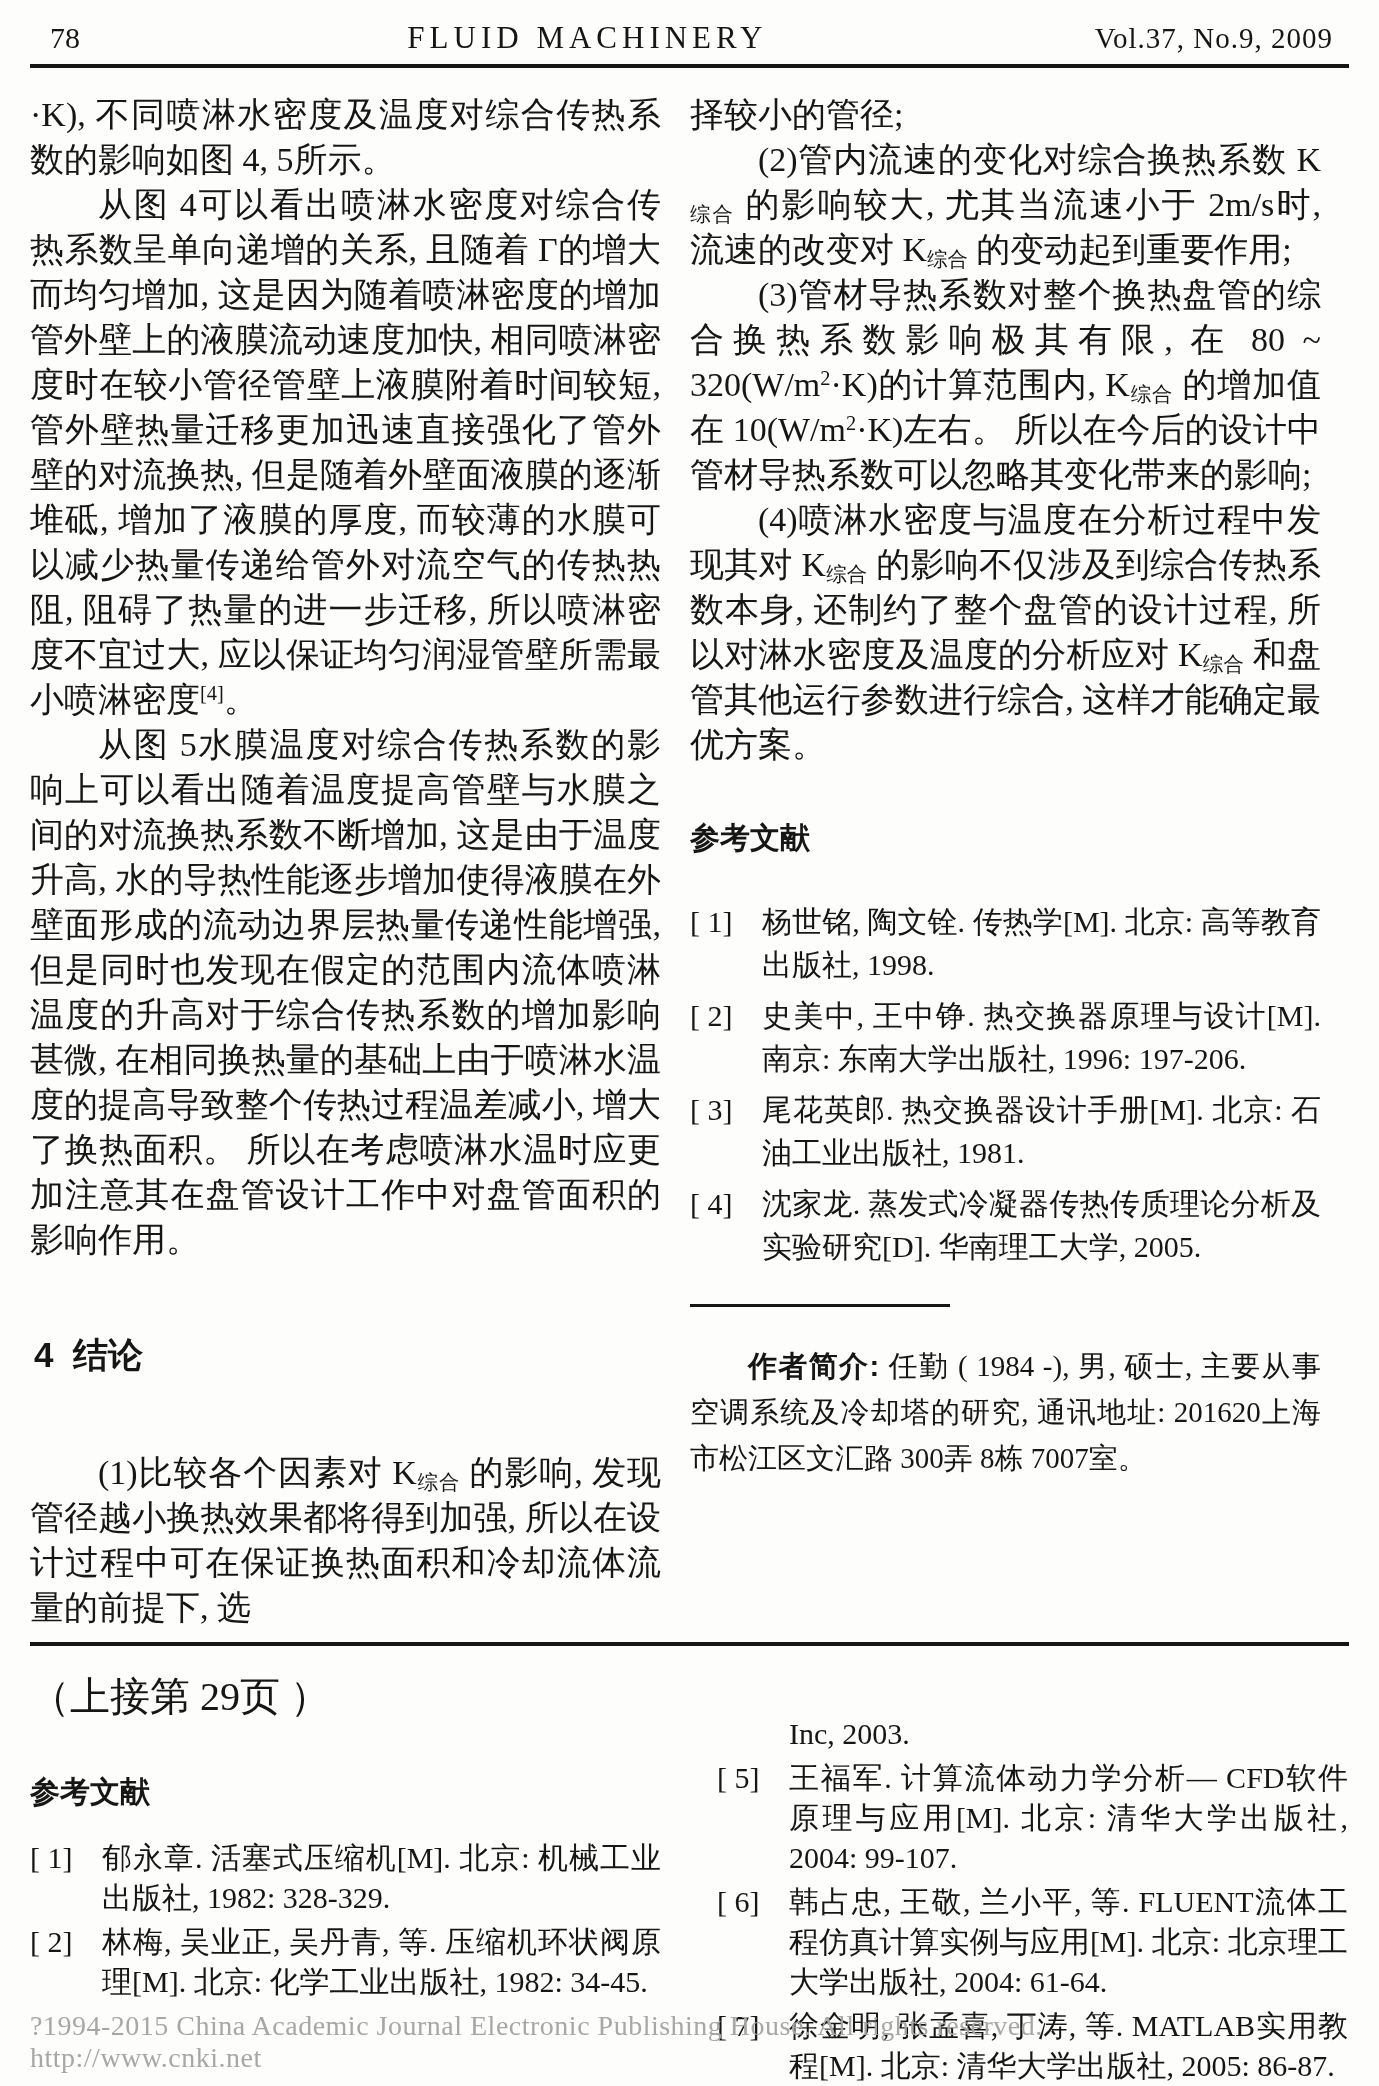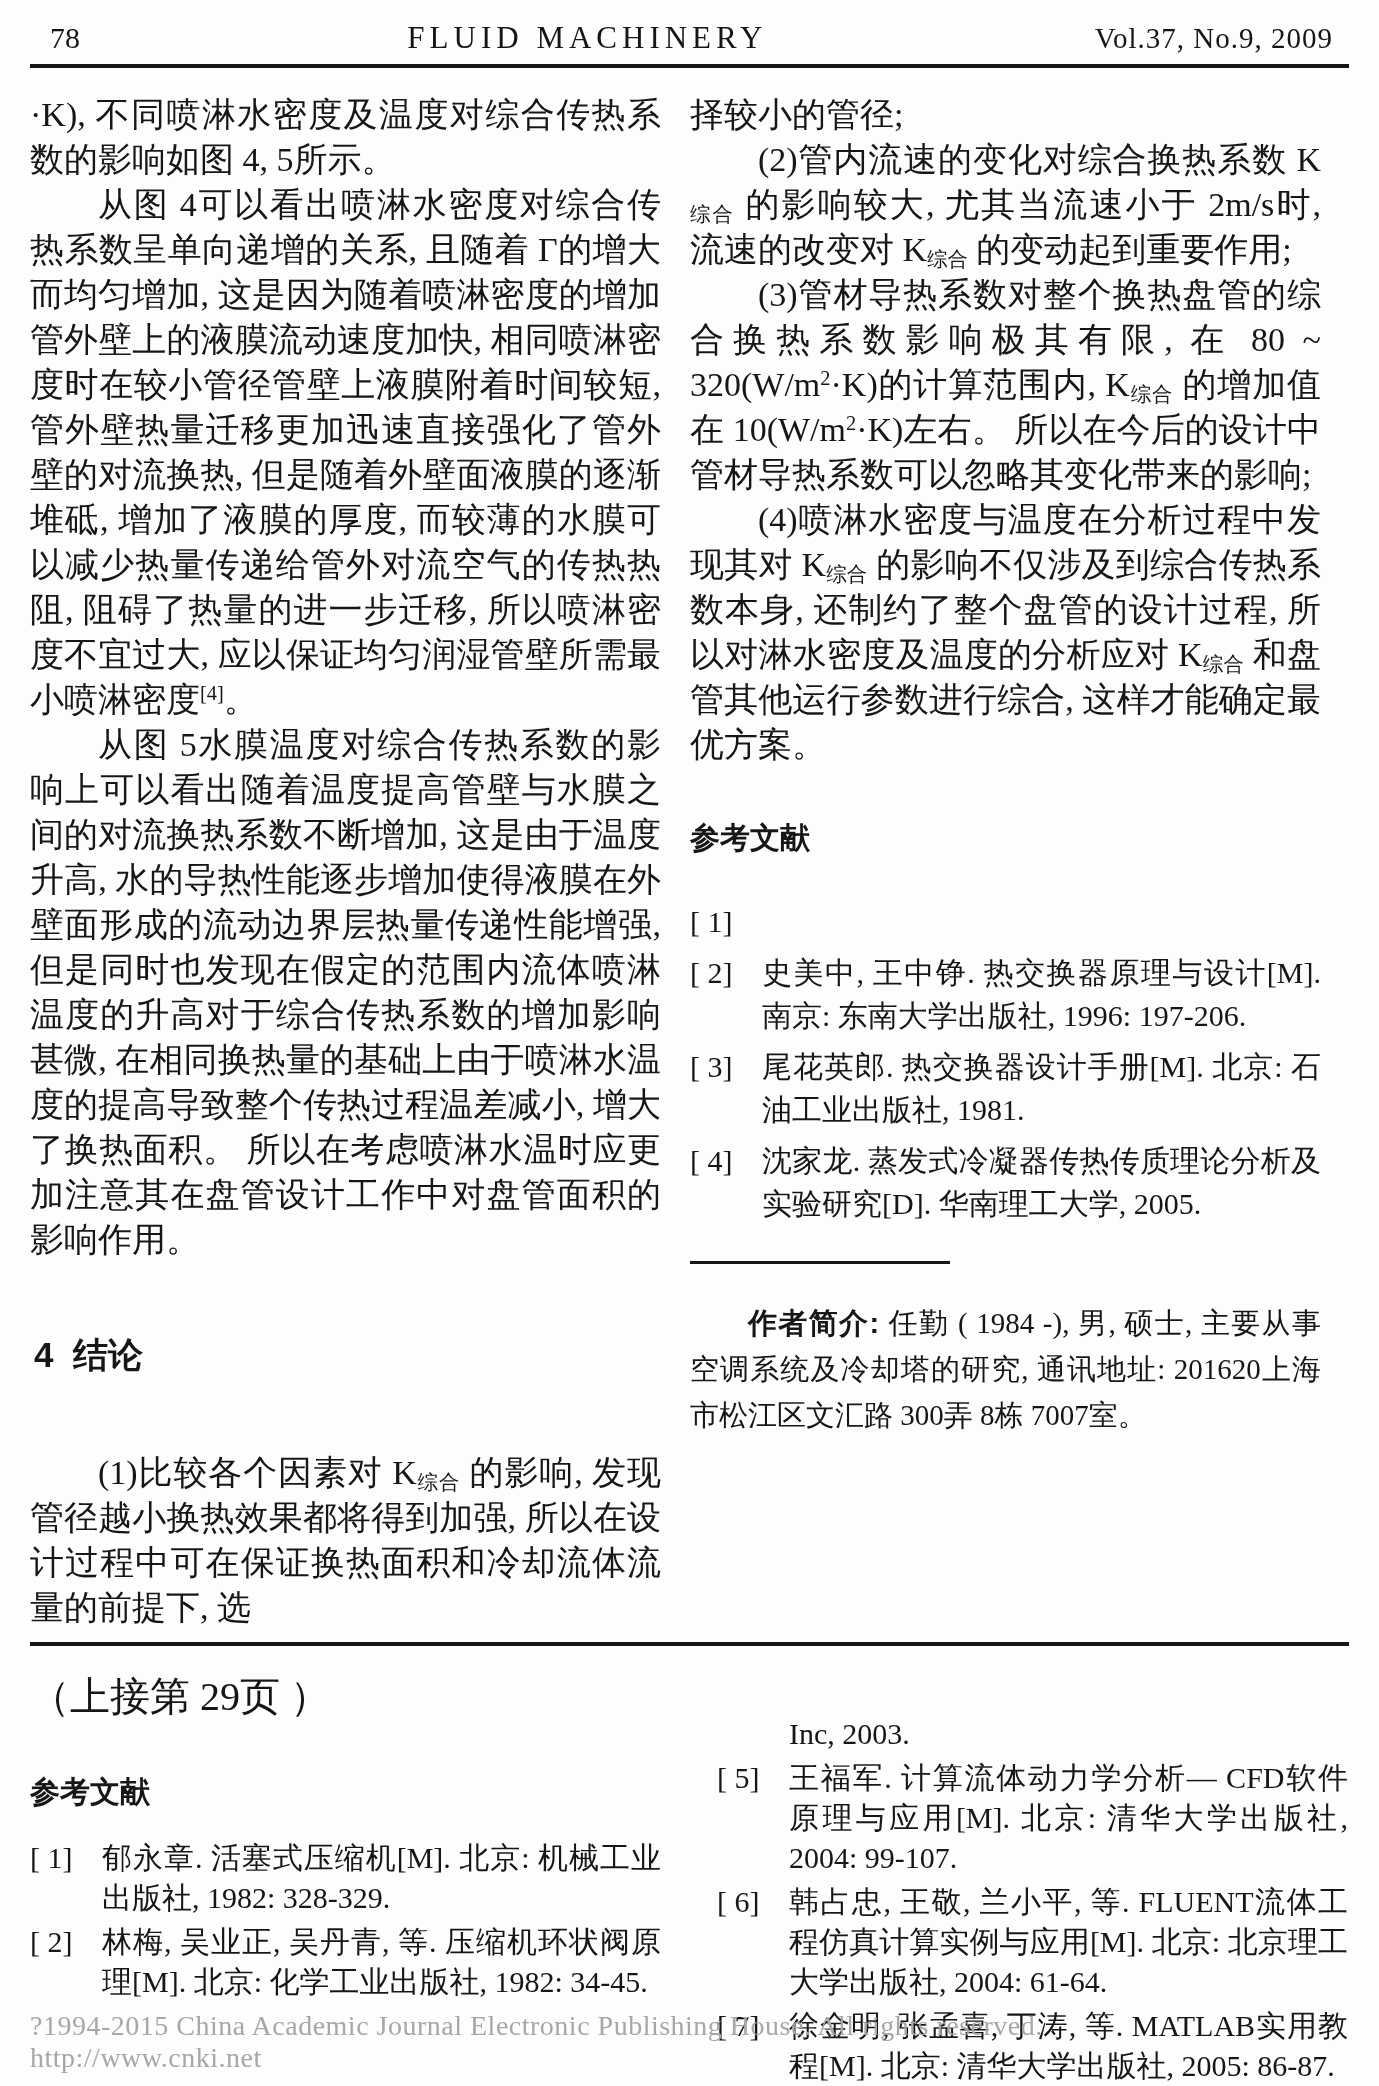--- a/index.html
+++ b/index.html
@@ -100,20 +100,21 @@
     <div class="col col-r">
       <p class="bp">择较小的管径;</p>
       <p class="bp ind">(2)管内流速的变化对综合换热系数 K<sub>综合</sub> 的影响较大, 尤其当流速小于 2m/s时, 流速的改变对 K<sub>综合</sub> 的变动起到重要作用;</p>
       <p class="bp ind">(3)管材导热系数对整个换热盘管的综合换热系数影响极其有限, 在 80 ~ 320(W/m<sup>2</sup>·K)的计算范围内, K<sub>综合</sub> 的增加值在 10(W/m<sup>2</sup>·K)左右。 所以在今后的设计中管材导热系数可以忽略其变化带来的影响;</p>
       <p class="bp ind">(4)喷淋水密度与温度在分析过程中发现其对 K<sub>综合</sub> 的影响不仅涉及到综合传热系数本身, 还制约了整个盘管的设计过程, 所以对淋水密度及温度的分析应对 K<sub>综合</sub> 和盘管其他运行参数进行综合, 这样才能确定最优方案。</p>
 
       <h3 class="h-refs">参考文献</h3>
       <div class="refs">
         <div class="ref">
           <span class="rn">[ 1]</span>
+          <span class="rt">杨世铭, 陶文铨. 传热学[M]. 北京: 高等教育出版社, 1998.</span>
         </div>
         <div class="ref">
           <span class="rn">[ 2]</span>
           <span class="rt">史美中, 王中铮. 热交换器原理与设计[M]. 南京: 东南大学出版社, 1996: 197-206.</span>
         </div>
         <div class="ref">
           <span class="rn">[ 3]</span>
           <span class="rt">尾花英郎. 热交换器设计手册[M]. 北京: 石油工业出版社, 1981.</span>
         </div>
         <div class="ref">

